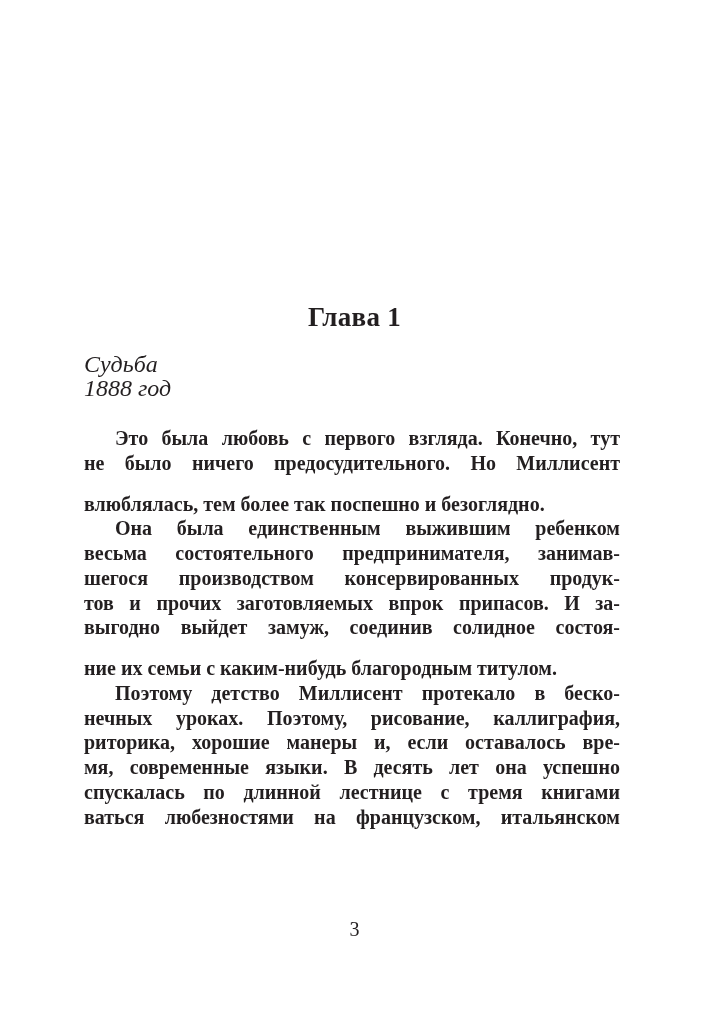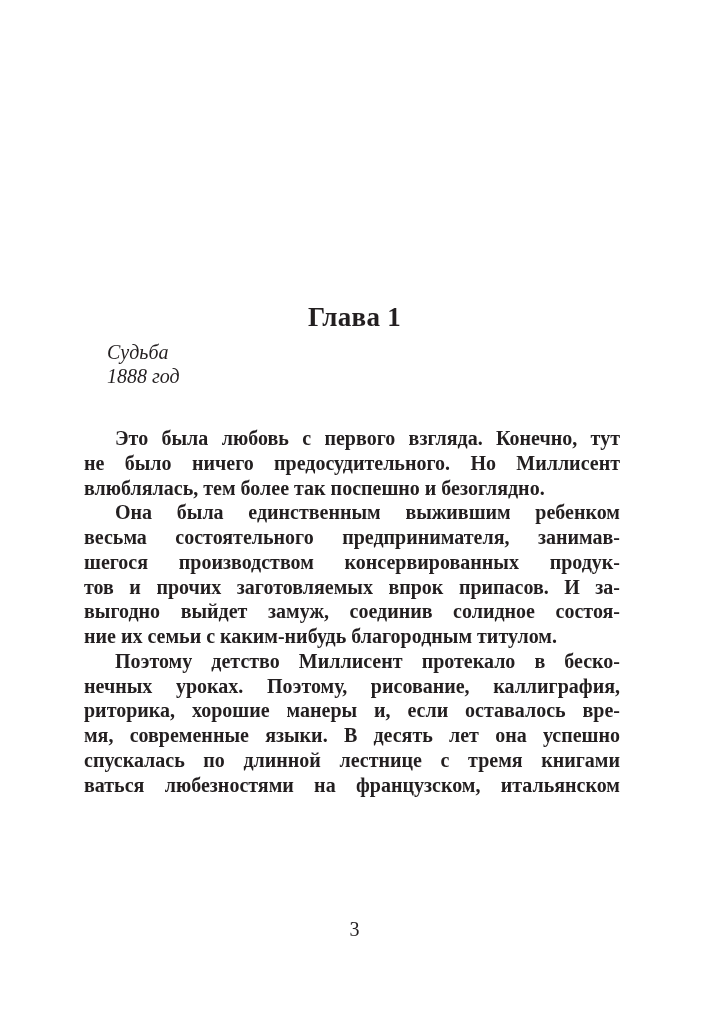--- a/index.html
+++ b/index.html
@@ -1,24 +1,24 @@
 <!DOCTYPE html>
 <html><head>
 <meta charset="utf-8">
 <style>
   html, body { margin: 0; padding: 0; background: #ffffff; }
   body { width: 709px; height: 1034px; position: relative; overflow: hidden;
          font-family: "Liberation Serif", "DejaVu Serif", serif; color: #231f20; }
   .chapter-title { position: absolute; top: 302px; left: 0; width: 709px; text-align: center;
          font-weight: bold; font-size: 27px; letter-spacing: 0.3px; }
-  .epigraph { position: absolute; left: 84px; top: 340px; font-style: italic; font-size: 20px; line-height: 24px; margin-left: 23px; }
+  .epigraph { position: absolute; left: 84px; top: 352px; font-style: italic; font-size: 24px; line-height: 24px; }
   .body-text { position: absolute; left: 84px; top: 426px; width: 536px; font-size: 20px; line-height: 24.75px; font-weight: bold; }
   .line { display: block; white-space: nowrap; text-align: justify; text-align-last: justify; height: 24.75px; }
   .line.indent { padding-left: 31px; }
-  .line.last { text-align-last: left; }
+  .line.last { text-align-last: left; margin-top: 16px; }
   .page-number { position: absolute; top: 918px; left: 0; width: 709px; text-align: center; font-size: 20px; }
 </style>
 </head>
 <body>
 
 <div class="chapter-title">Глава 1</div>
 
 <div class="epigraph">
   <div>Судьба</div>
   <div>1888 год</div>

